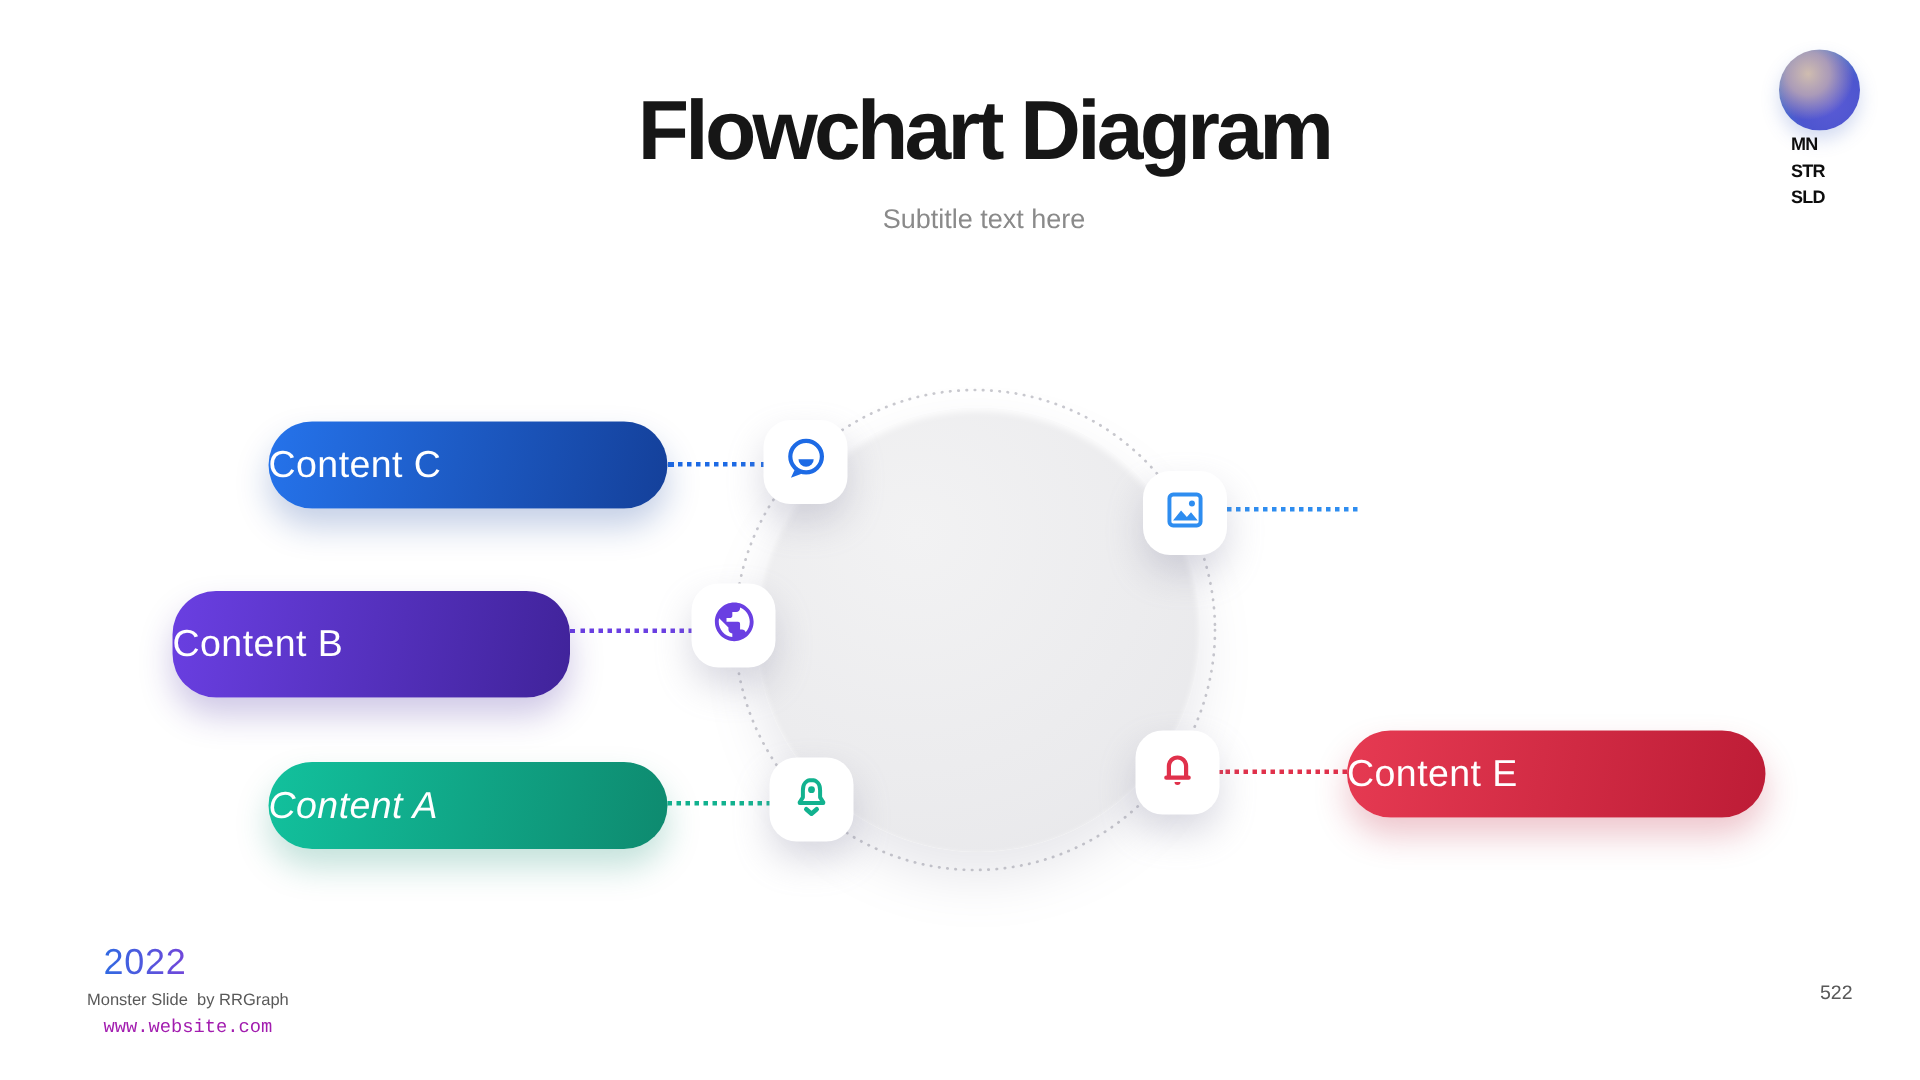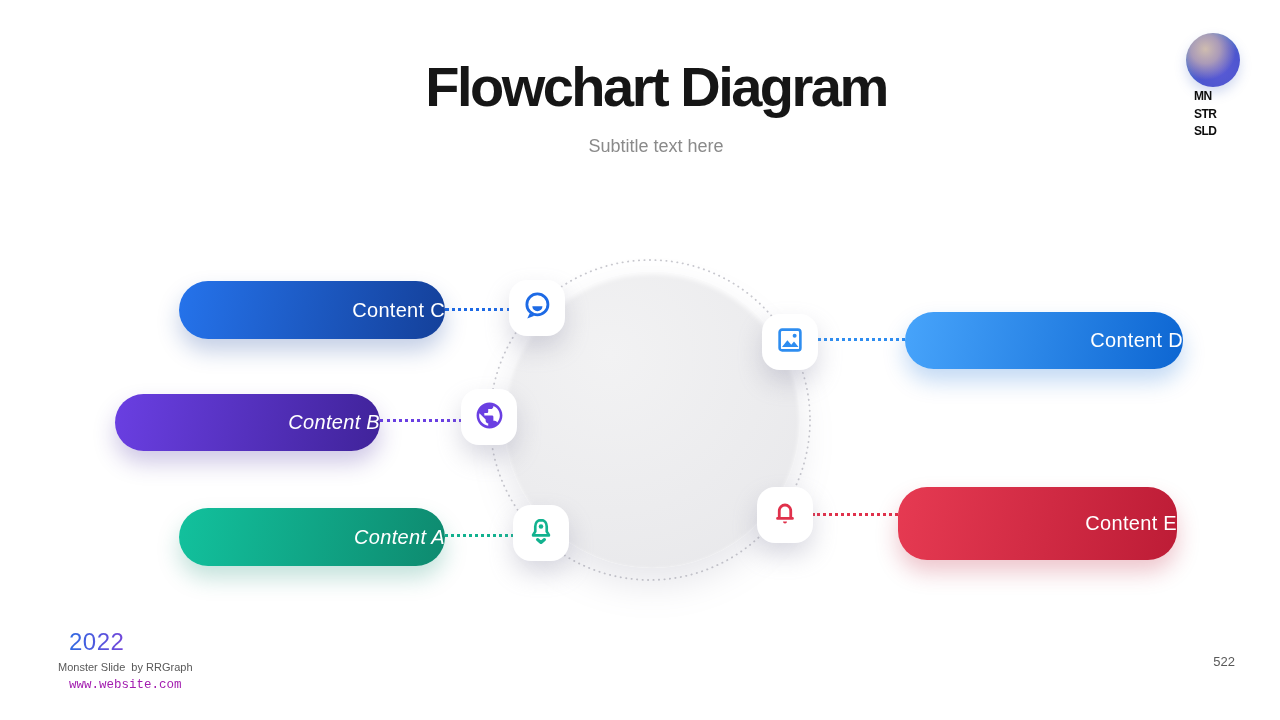--- a/index.html
+++ b/index.html
@@ -29,35 +29,35 @@
     background:radial-gradient(circle at 36% 28%, #f2f2f3 0%, #ececee 55%, #e7e7ea 100%);
     box-shadow:0 18px 34px rgba(125,125,150,.18), inset 0 2px 5px rgba(255,255,255,.9); }
 
   .badge { position:absolute; width:56px; height:56px; border-radius:18px; background:#ffffff;
     display:flex; align-items:center; justify-content:center;
     box-shadow:0 12px 24px rgba(140,140,165,.32); }
 
   .connector { position:absolute; height:0; }
 
   
-  .pill { position:absolute; display:flex; align-items:center; justify-content:flex-end;
-    border-radius:29px; color:#ffffff; font-size:20px; letter-spacing:.3px; }
+  .pill { position:absolute; display:flex; align-items:center; justify-content:flex-start;
+    border-radius:29px; color:#ffffff; font-size:25px; letter-spacing:.3px; }
   .pill-c { left:167px; top:281px; width:266px; height:58px;
     background:linear-gradient(100deg,#2573eb 0%,#14409a 100%);
     box-shadow:0 12px 22px rgba(20,64,154,.25); }
-  .pill-b { left:103px; top:394px; width:265px; height:57px;
+  .pill-b { left:103px; top:394px; width:265px; height:71px;
     background:linear-gradient(100deg,#6a3fe2 0%,#40239a 100%);
-    box-shadow:0 12px 22px rgba(64,35,154,.25);font-style:italic; }
+    box-shadow:0 12px 22px rgba(64,35,154,.25); }
   .pill-a { left:167px; top:508px; width:266px; height:58px;
     background:linear-gradient(100deg,#12c19d 0%,#0e8a6f 100%);
     box-shadow:0 12px 22px rgba(14,138,111,.25);font-style:italic; }
   .pill-d { left:893px; top:312px; width:278px; height:57px;
     background:linear-gradient(100deg,#47a4fb 0%,#0d66d2 100%);
     box-shadow:0 12px 22px rgba(13,102,210,.25); }
-  .pill-e { left:886px; top:487px; width:279px; height:73px;
+  .pill-e { left:886px; top:487px; width:279px; height:58px;
     background:linear-gradient(100deg,#e63a52 0%,#bd1c36 100%);
     box-shadow:0 12px 22px rgba(189,28,54,.25); }
 
   
   .year { position:absolute; left:57px; top:628px; font-size:24px; font-weight:400; letter-spacing:.5px;
     background:linear-gradient(90deg,#2f6ae2 0%,#7246da 100%);
     -webkit-background-clip:text; background-clip:text; color:transparent; }
   .credit { position:absolute; left:46px; top:661px; font-size:11px; color:#595959; white-space:pre; }
   .website { position:absolute; left:57px; top:678px; font-size:12.5px; color:#a21caf;font-family:Liberation Mono, monospace; }
   .page-number { position:absolute; right:57px; top:654px; font-size:13px; color:#595959; }
@@ -138,23 +138,20 @@
 
   <div class="pill pill-c">
     <span>Content C</span>
   </div>
   <div class="pill pill-b">
     <span>Content B</span>
   </div>
   <div class="pill pill-a">
     <span>Content A</span>
   </div>
-  <div class="pill pill-d">
-    <span>Content D</span>
-  </div>
   <div class="pill pill-e">
     <span>Content E</span>
   </div>
 
   <div class="year">2022</div>
   <div class="credit">Monster Slide  by RRGraph</div>
   <div class="website">www.website.com</div>
   <div class="page-number">522</div>
 
 </div>

